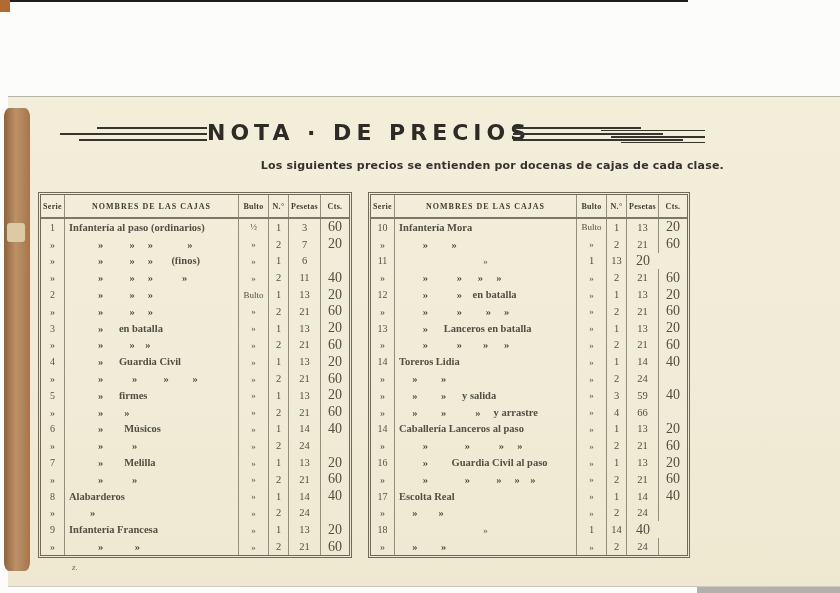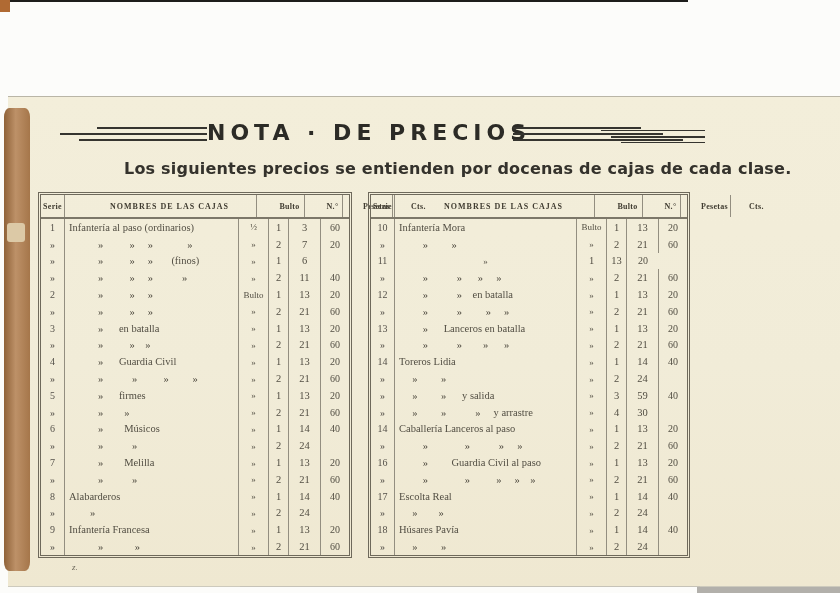--- a/index.html
+++ b/index.html
@@ -50,55 +50,54 @@
   .rr2 { left:0;  top:6px; width:150px; height:2px; }
   .rr3 { left:0;  top:12px;width:170px; height:2px; }
   .rr4 { left:88px; top:3px;  width:104px; height:1px; }
   .rr5 { left:98px; top:9px;  width:94px;  height:2px; }
   .rr6 { left:108px;top:15px; width:84px;  height:1px; }
 
   .subtitle {
     position:absolute; left:116px; top:62px; width:600px;
     text-align:right;
     font-family:"DejaVu Sans", sans-serif; font-weight:600;
-    font-size:16px; letter-spacing:0.2px; color:#34322c; white-space:nowrap;
+    font-size:11px; letter-spacing:0.2px; color:#34322c; white-space:nowrap;
   }
 
   
   .price-table {
     position:absolute; top:95px;
     border:3px double #6e695b;
   }
   .pt-left  { left:30px;  width:314px; }
   .pt-right { left:360px; width:322px; }
 
   .thead, .trow { display:grid; align-items:center; }
   .pt-left  .thead, .pt-left  .trow { grid-template-columns:24px 174px 30px 20px 32px 1fr; }
   .pt-right .thead, .pt-right .trow { grid-template-columns:24px 182px 30px 20px 32px 1fr; }
 
   .thead {
     height:24px;
     border-bottom:2px solid #7c7769;
     font-weight:bold; font-size:8px; letter-spacing:0.3px;
     color:#403c31;
-    gap:18px;
   }
   .thead > div, .trow > div {
     height:100%;
     display:flex; align-items:center; justify-content:center;
     border-right:1px solid #938e80;
   }
   .thead > div:last-child, .trow > div:last-child { border-right:none; }
   .thead .h-nombre { letter-spacing:1px; }
 
   .trow { height:16.8px; font-size:10.5px; color:#524e43; }
-  .c-nombre { justify-content:flex-start !important; white-space:pre; padding-left:4px; overflow:hidden; }
+  .c-nombre { justify-content:flex-start !important; white-space:pre; padding-left:4px; overflow:hidden;font-weight:bold; }
   .c-serie { font-size:10px; color:#55514a; }
   .c-bulto { font-size:9px; }
-  .c-cts   { font-size:10px; }
+  .c-cts   { font-size:14px; }
 
   .page-num {
     position:absolute; left:64px; top:465px;
     font-size:9px; font-style:italic; color:#6c675a;
   }
 </style>
 </head>
 <body>
 
 <div class="top-line"></div>
@@ -423,21 +422,21 @@
           <div class="c-num">3</div>
           <div class="c-pes">59</div>
           <div class="c-cts">40</div>
         </div>
 
         <div class="trow">
           <div class="c-serie">»</div>
           <div class="c-nombre">     »         »           »     y arrastre</div>
           <div class="c-bulto">»</div>
           <div class="c-num">4</div>
-          <div class="c-pes">30</div>
+          <div class="c-pes">66</div>
           <div class="c-cts"></div>
         </div>
 
         <div class="trow">
           <div class="c-serie">14</div>
           <div class="c-nombre">Caballería Lanceros al paso</div>
           <div class="c-bulto">»</div>
           <div class="c-num">1</div>
           <div class="c-pes">13</div>
           <div class="c-cts">20</div>
@@ -483,21 +482,20 @@
           <div class="c-serie">»</div>
           <div class="c-nombre">     »        »</div>
           <div class="c-bulto">»</div>
           <div class="c-num">2</div>
           <div class="c-pes">24</div>
           <div class="c-cts"></div>
         </div>
 
         <div class="trow">
           <div class="c-serie">18</div>
-          <div class="c-nombre">Húsares Pavía</div>
           <div class="c-bulto">»</div>
           <div class="c-num">1</div>
           <div class="c-pes">14</div>
           <div class="c-cts">40</div>
         </div>
 
         <div class="trow">
           <div class="c-serie">»</div>
           <div class="c-nombre">     »         »</div>
           <div class="c-bulto">»</div>

